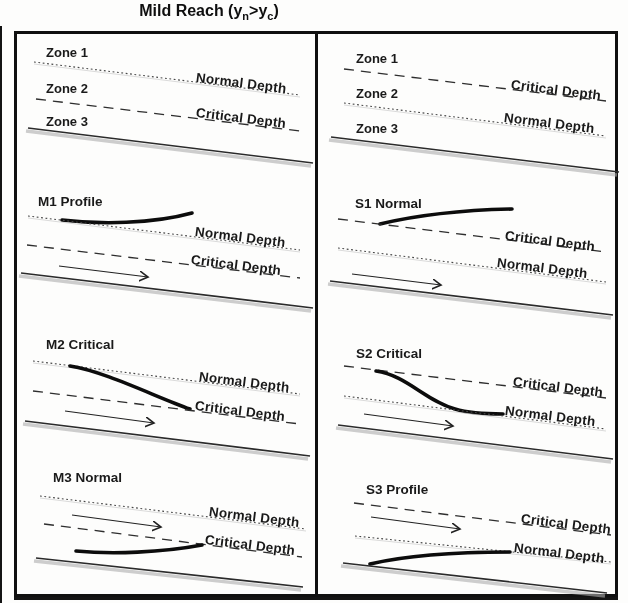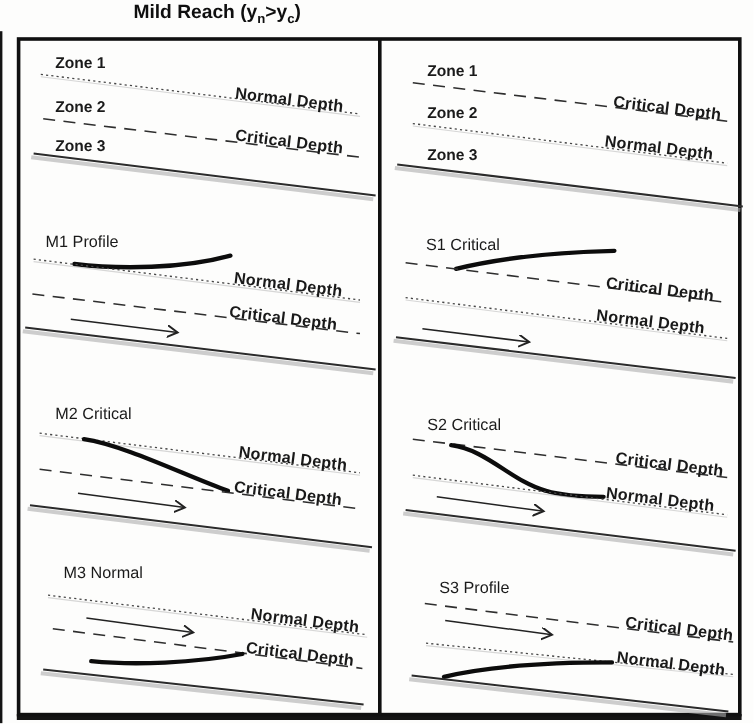--- a/index.html
+++ b/index.html
@@ -15,25 +15,25 @@
   .dotted{stroke:#474747;stroke-width:1.1;stroke-dasharray:1.8 2.6;fill:none;}
   .dotted-shadow{stroke:#c6c6c6;stroke-width:0.9;fill:none;opacity:.7;}
   .dashed{stroke:#2e2e2e;stroke-width:1.3;stroke-dasharray:10 7;fill:none;}
   .bed{stroke:#2b2b2b;stroke-width:1.7;fill:none;}
   .bed-shadow{stroke:#aeaeae;stroke-width:3.4;fill:none;opacity:.6;}
   .profile-curve{stroke:#0c0c0c;stroke-width:3.6;fill:none;stroke-linecap:round;}
   .flow-arrow{stroke:#222;stroke-width:1.25;fill:none;marker-end:url(#arrowhead);}
   
   .reach-title{
     position:absolute;top:2px;transform:translateX(-50%);
-    font-size:16px;font-weight:bold;white-space:nowrap;color:#0f0f0f;
+    font-size:16px;font-weight:bold;white-space:nowrap;color:#0f0f0f;margin-left:28px;
   }
   .reach-title sub{font-size:11px;}
   .zone-label{position:absolute;font-size:13px;font-weight:700;white-space:nowrap;}
-  .profile-title{position:absolute;font-size:13.5px;font-weight:400;white-space:nowrap;}
+  .profile-title{position:absolute;font-size:13.5px;font-weight:700;white-space:nowrap;}
   .depth-label{
     position:absolute;font-size:13.5px;font-weight:600;white-space:nowrap;
     transform:rotate(7deg);transform-origin:left top;letter-spacing:.2px;color:#191919;
   }
 </style>
 </head>
 <body>
 
 <div class="screenshot">
 
@@ -137,21 +137,21 @@
   <div class="zone-label" style="left:356px;top:51px">Zone 1</div>
   <div class="zone-label" style="left:356px;top:86px">Zone 2</div>
   <div class="zone-label" style="left:356px;top:121px">Zone 3</div>
   <div class="depth-label" style="left:512px;top:77px">Critical Depth</div>
   <div class="depth-label" style="left:505px;top:110px">Normal Depth</div>
 
   <div class="profile-title" style="left:38px;top:194px">M1 Profile</div>
   <div class="depth-label" style="left:196px;top:224px">Normal Depth</div>
   <div class="depth-label" style="left:192px;top:252px">Critical Depth</div>
 
-  <div class="profile-title" style="left:355px;top:196px">S1 Critical</div>
+  <div class="profile-title" style="left:355px;top:196px">S1 Normal</div>
   <div class="depth-label" style="left:506px;top:228px">Critical Depth</div>
   <div class="depth-label" style="left:498px;top:255px">Normal Depth</div>
 
   <div class="profile-title" style="left:46px;top:337px">M2 Critical</div>
   <div class="depth-label" style="left:200px;top:369px">Normal Depth</div>
   <div class="depth-label" style="left:196px;top:398px">Critical Depth</div>
 
   <div class="profile-title" style="left:356px;top:346px">S2 Critical</div>
   <div class="depth-label" style="left:514px;top:374px">Critical Depth</div>
   <div class="depth-label" style="left:506px;top:403px">Normal Depth</div>

